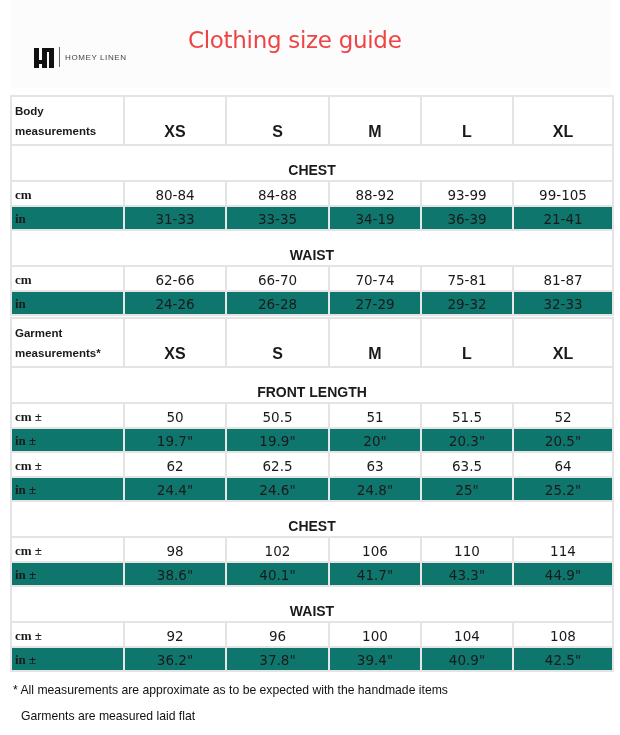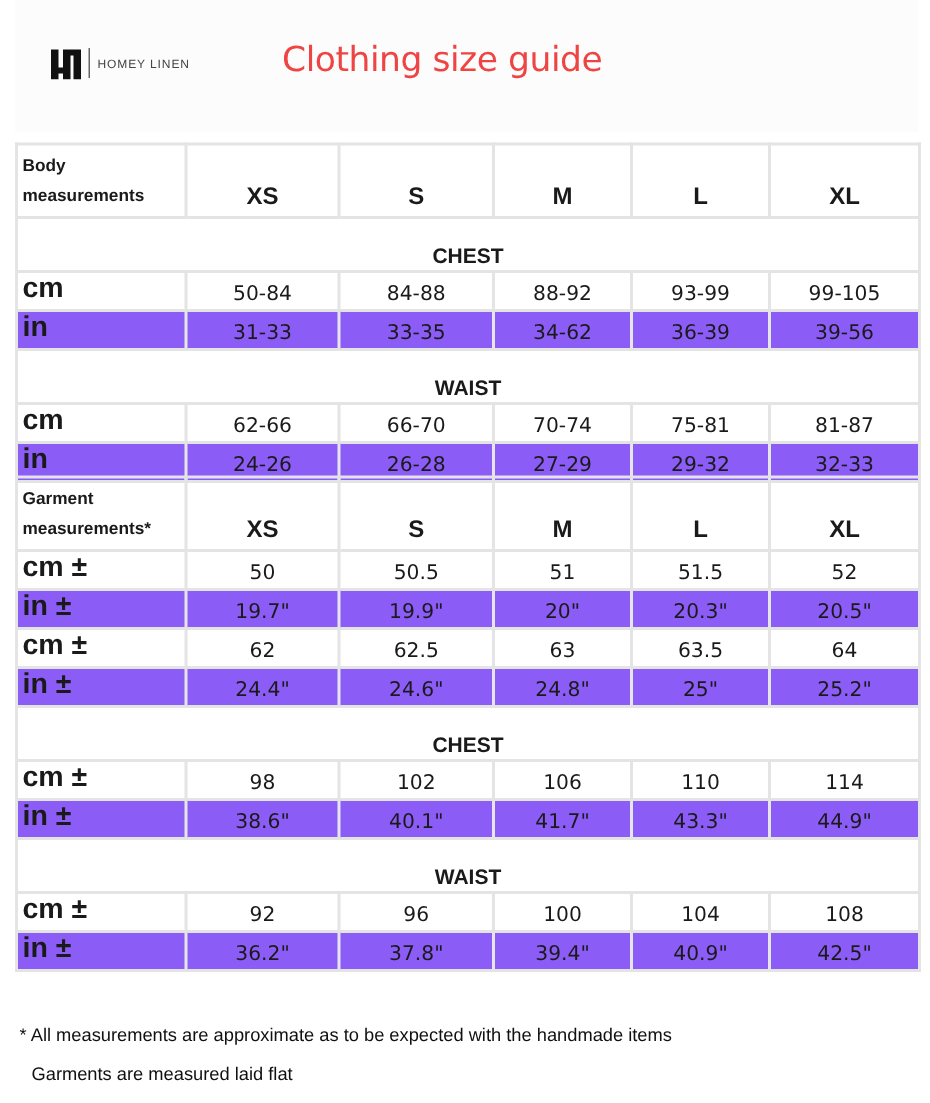--- a/index.html
+++ b/index.html
@@ -1,48 +1,48 @@
 <!DOCTYPE html>
 <html><head>
 <meta charset="utf-8">
 <style>
   * { box-sizing: border-box; margin: 0; padding: 0; }
   html, body { width: 620px; height: 735px; background: #ffffff; overflow: hidden; }
   body { font-family: "Liberation Sans", "DejaVu Sans", sans-serif; color: #111; position: relative; }
   .header-band {
     position: absolute; left: 10px; top: 0; width: 602px; height: 88px; background: #fcfcfc;
   }
-  .logo { position: absolute; left: 34px; top: 31px; display: flex; align-items: center; }
+  .logo { position: absolute; left: 34px; top: 46px; display: flex; align-items: center; }
   .logo-mark { width: 20px; height: 22px; display: block; }
   .logo-divider { width: 1px; height: 20px; background: #666; margin: 0 5px 0 5px; }
   .logo-text { font-size: 8px; letter-spacing: 0.6px; color: #444; }
   .page-title {
     position: absolute; left: 188px; top: 27px; font-size: 23px; color: #ef4444;
     font-family: "DejaVu Sans", sans-serif; letter-spacing: -0.3px;
   }
 
   table.size-table {
     position: absolute; left: 10px; width: 602px; border-collapse: collapse;
     table-layout: fixed;
   }
   table.size-table td {
     border: 2px solid #e4e4e4; height: 24.5px; font-size: 14px; text-align: center;
     vertical-align: bottom; padding: 0 0 2px 0; font-family: "DejaVu Sans", sans-serif;
     font-size: 13.5px; color: #1a1a1a;
   }
   table.size-table td.rowlabel {
-    text-align: left; font-weight: bold; padding-left: 3px; font-family: Liberation Sans, sans-serif;
-    font-size: 19px;
+    text-align: left; font-weight: bold; padding-left: 3px; font-family: Liberation Serif, serif;
+    font-size: 13px;
   }
   table.size-table tr.head td { height: 42px; font-weight: bold; font-family: "Liberation Sans", sans-serif; font-size: 16px; padding-bottom: 3px; }
   table.size-table tr.head td.rowlabel { font-size: 11.5px; line-height: 20px; vertical-align: top; padding-top: 4px; }
   table.size-table tr.section td {
     font-weight: bold; font-family: "Liberation Sans", sans-serif; font-size: 14px; text-align: center; height: 36px;
   }
-  table.size-table tr.shaded td { background: #8b5cf6; border-left-color: #e6e6e6; border-right-color: #e6e6e6; }
+  table.size-table tr.shaded td { background: #0f766e; border-left-color: #e6e6e6; border-right-color: #e6e6e6; }
   table.size-table tr.shaded td:first-child { border-left-color: #e4e4e4; }
   table.size-table tr.shaded td:last-child { border-right-color: #e4e4e4; }
 
   #body-table { top: 95px; }
   #garment-table { top: 317px; border-radius: 25px; }
 
   .col-label { width: 113px; }
   .col-xs { width: 102px; }
   .col-s { width: 103px; }
   .col-m { width: 92px; }
@@ -82,33 +82,33 @@
     <td>S</td>
     <td>M</td>
     <td>L</td>
     <td>XL</td>
   </tr>
   <tr class="section">
     <td colspan="6">CHEST</td>
   </tr>
   <tr>
     <td class="rowlabel">cm</td>
-    <td>50-84</td>
+    <td>80-84</td>
     <td>84-88</td>
     <td>88-92</td>
     <td>93-99</td>
     <td>99-105</td>
   </tr>
   <tr class="shaded">
     <td class="rowlabel">in</td>
     <td>31-33</td>
     <td>33-35</td>
-    <td>34-62</td>
+    <td>34-19</td>
     <td>36-39</td>
-    <td>39-56</td>
+    <td>21-41</td>
   </tr>
   <tr class="section">
     <td colspan="6">WAIST</td>
   </tr>
   <tr>
     <td class="rowlabel">cm</td>
     <td>62-66</td>
     <td>66-70</td>
     <td>70-74</td>
     <td>75-81</td>
@@ -137,20 +137,23 @@
   <tbody>
       <tr class="head">
     <td class="rowlabel"><span>Garment</span><br><span>measurements*</span></td>
     <td>XS</td>
     <td>S</td>
     <td>M</td>
     <td>L</td>
     <td>XL</td>
   </tr>
 
+  <tr class="section">
+    <td colspan="6">FRONT LENGTH</td>
+  </tr>
   <tr>
     <td class="rowlabel">cm ±</td>
     <td>50</td>
     <td>50.5</td>
     <td>51</td>
     <td>51.5</td>
     <td>52</td>
   </tr>
   <tr class="shaded">
     <td class="rowlabel">in ±</td>

